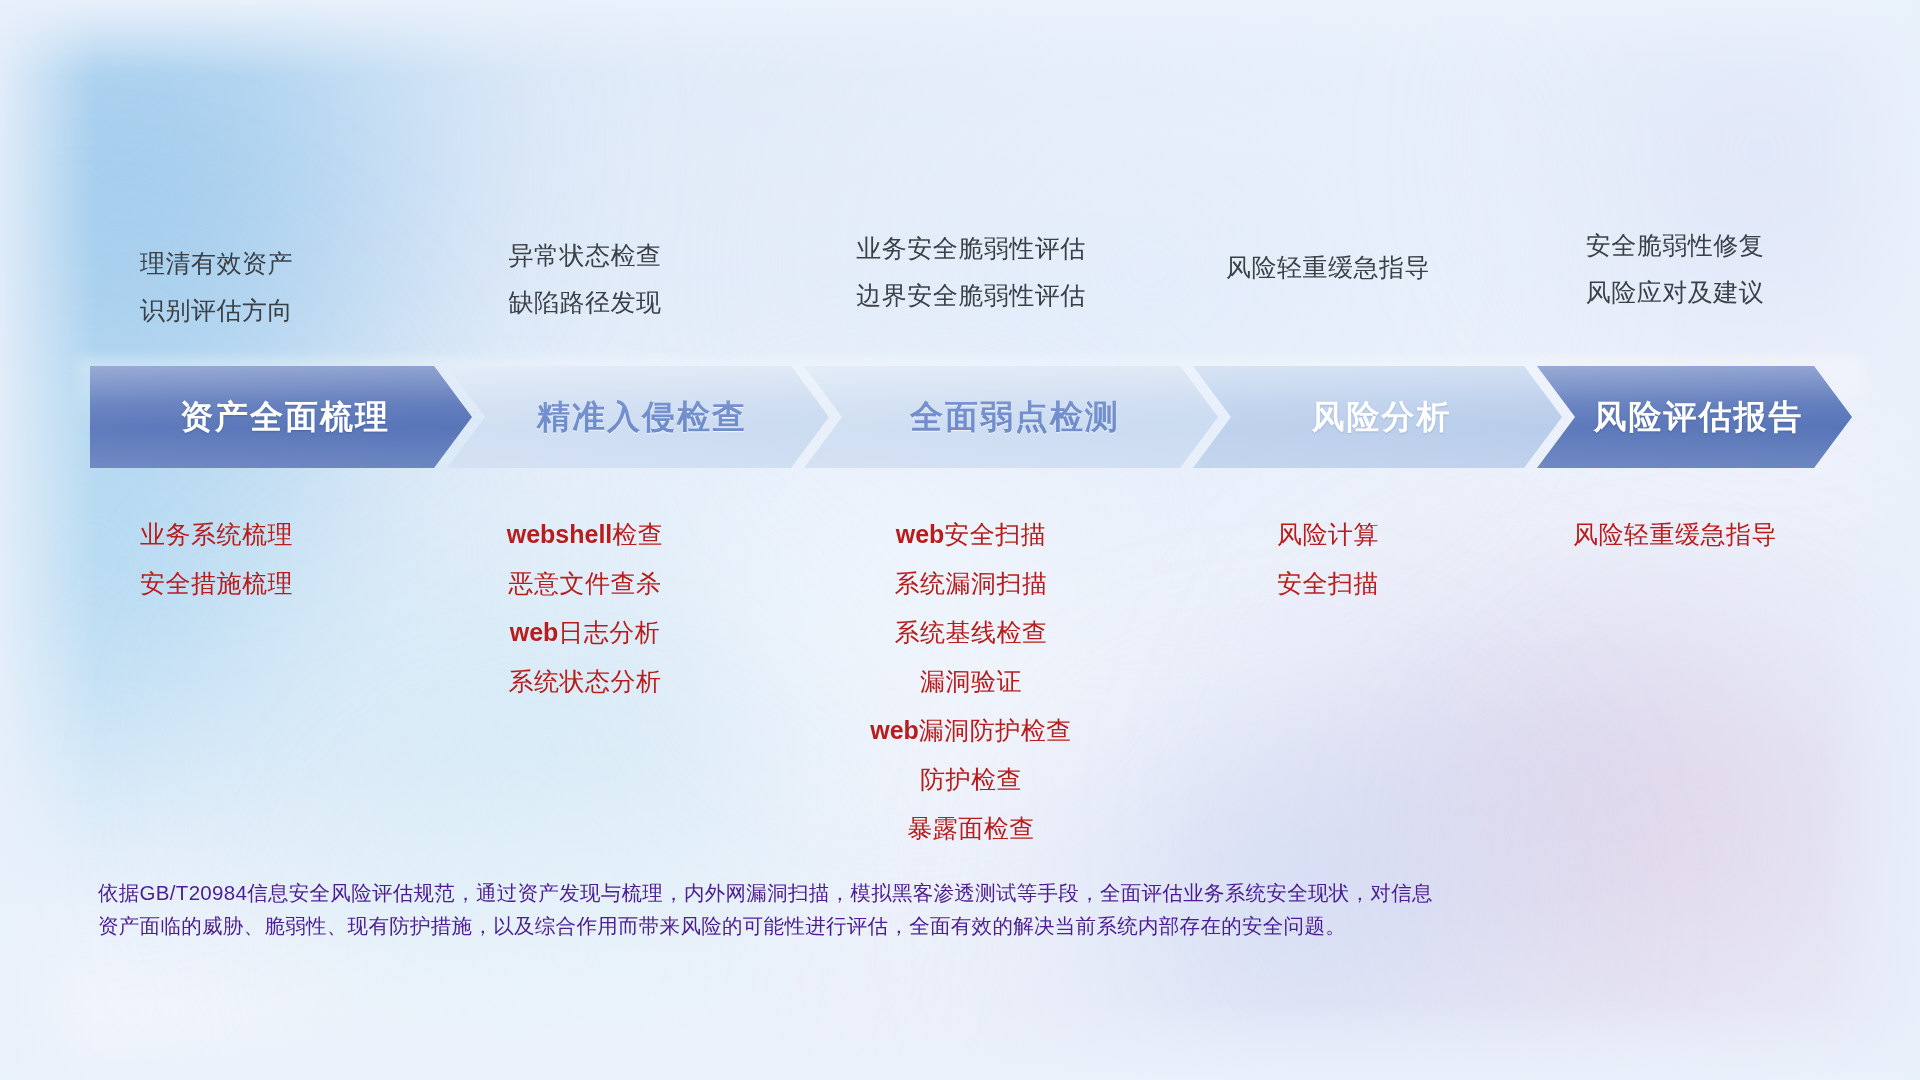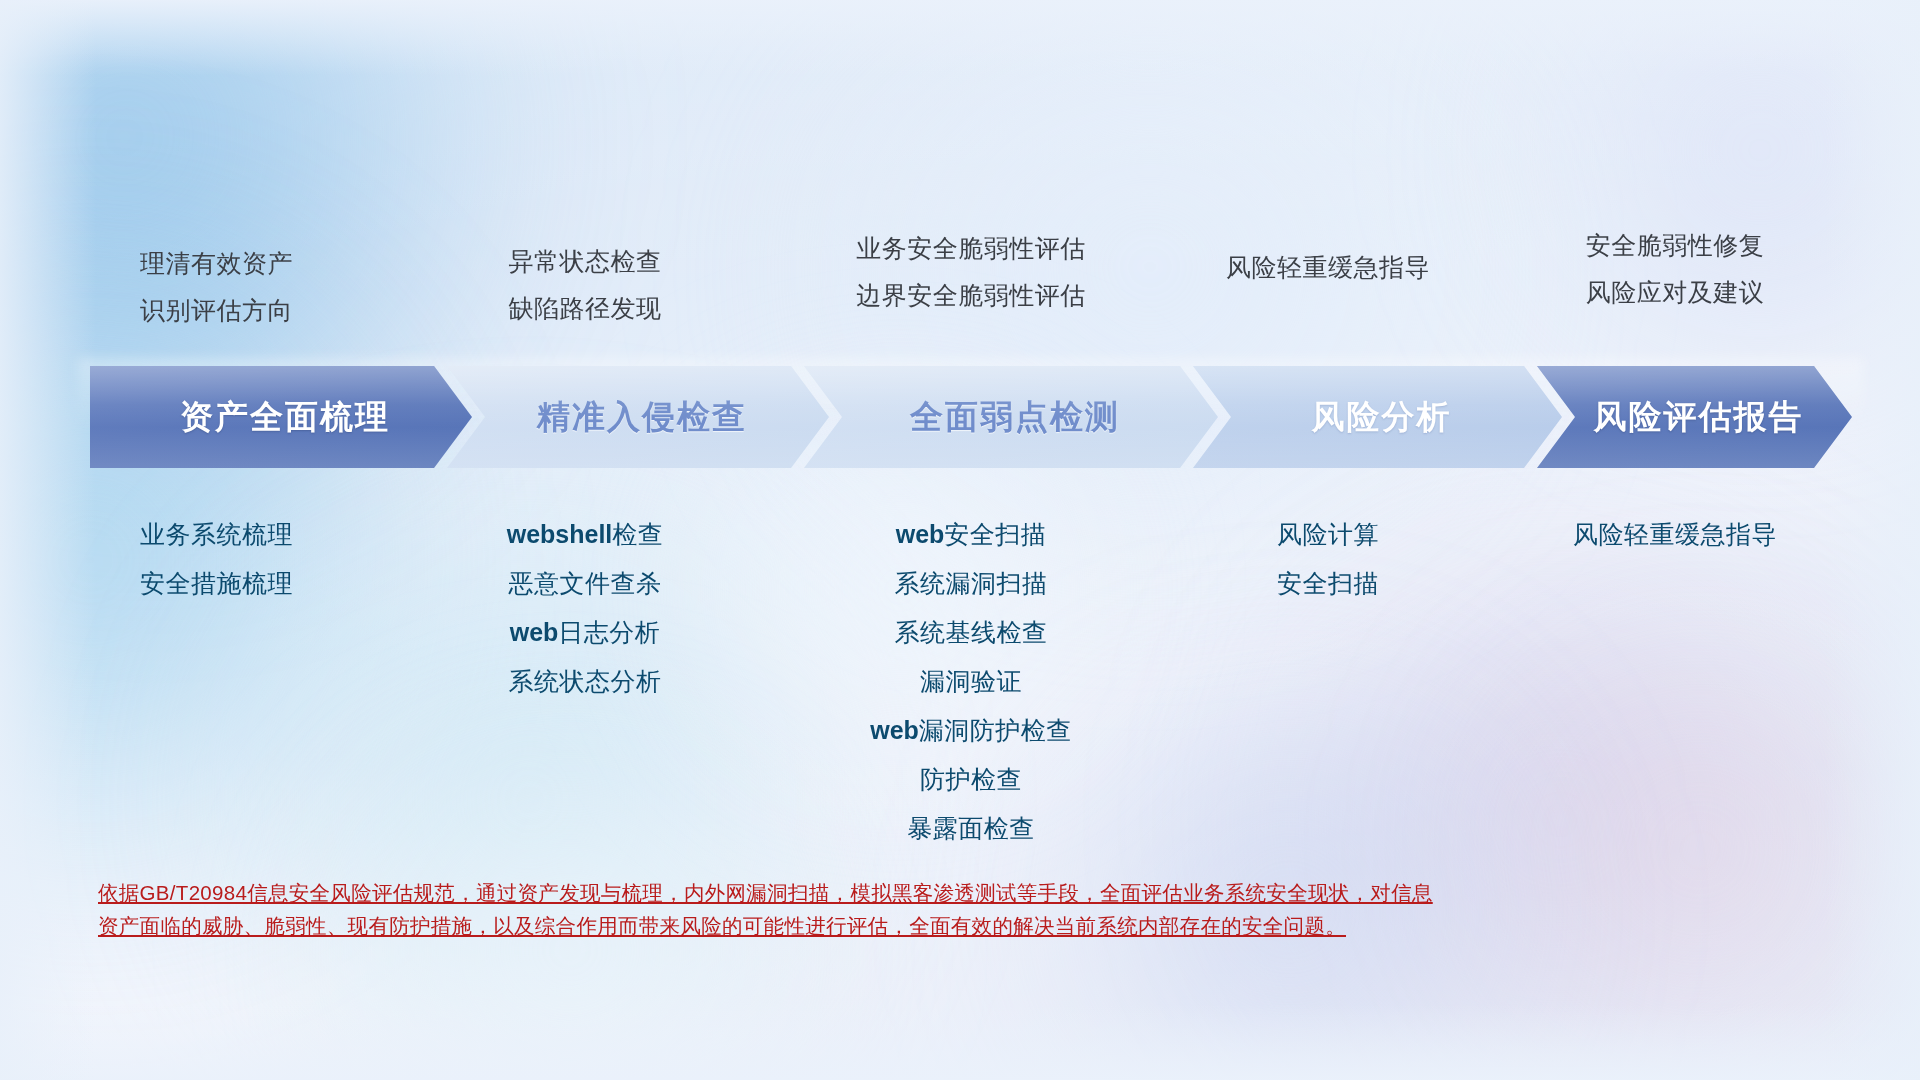--- a/index.html
+++ b/index.html
@@ -88,31 +88,31 @@
   .bandglow{
     position:absolute; left:-12px; right:-12px; top:-8px; height:118px;
     background:linear-gradient(180deg,rgba(255,255,255,.35),rgba(255,255,255,0) 60%);
     filter:blur(6px); pointer-events:none;
   }
 
   
   .botrow { position:absolute; left:0; right:0; top:510px; }
   .botcol { position:absolute; }
   .botcol .item {
-    color:#0c4a6e; font-size:25px; line-height:49px; white-space:nowrap;
+    color:#b91c1c; font-size:25px; line-height:49px; white-space:nowrap;
     letter-spacing:.5px;
   }
   .botcol.left .item { text-align:left; }
   .botcol.ctr .item { text-align:center; }
   .lat { font-family:"Liberation Sans",sans-serif; font-weight:bold; letter-spacing:0; }
 
   
   .foot {
     position:absolute; left:98px; top:876px; width:1520px;
-    color:#b91c1c; font-size:20.5px; line-height:33px; letter-spacing:.3px;text-decoration:underline;
+    color:#4c1d95; font-size:20.5px; line-height:33px; letter-spacing:.3px;
   }
 </style>
 </head>
 <body>
 
 <div id="bg">
   <div class="bgbase"></div>
   <div class="blob b1"></div>
   <div class="blob b2"></div>
   <div class="blob b3"></div>
@@ -129,21 +129,21 @@
 
 <div id="content">
 
   <div class="toprow">
 
     <div class="topcol left" style="left:140px; top:18px; width:330px;">
       <div class="line">理清有效资产</div>
       <div class="line">识别评估方向</div>
     </div>
 
-    <div class="topcol ctr" style="left:420px; top:16px; width:330px;">
+    <div class="topcol ctr" style="left:420px; top:10px; width:330px;">
       <div class="line">异常状态检查</div>
       <div class="line">缺陷路径发现</div>
     </div>
 
     <div class="topcol ctr" style="left:761px; top:3px; width:420px;">
       <div class="line">业务安全脆弱性评估</div>
       <div class="line">边界安全脆弱性评估</div>
     </div>
 
     <div class="topcol ctr" style="left:1118px; top:22px; width:420px;">

